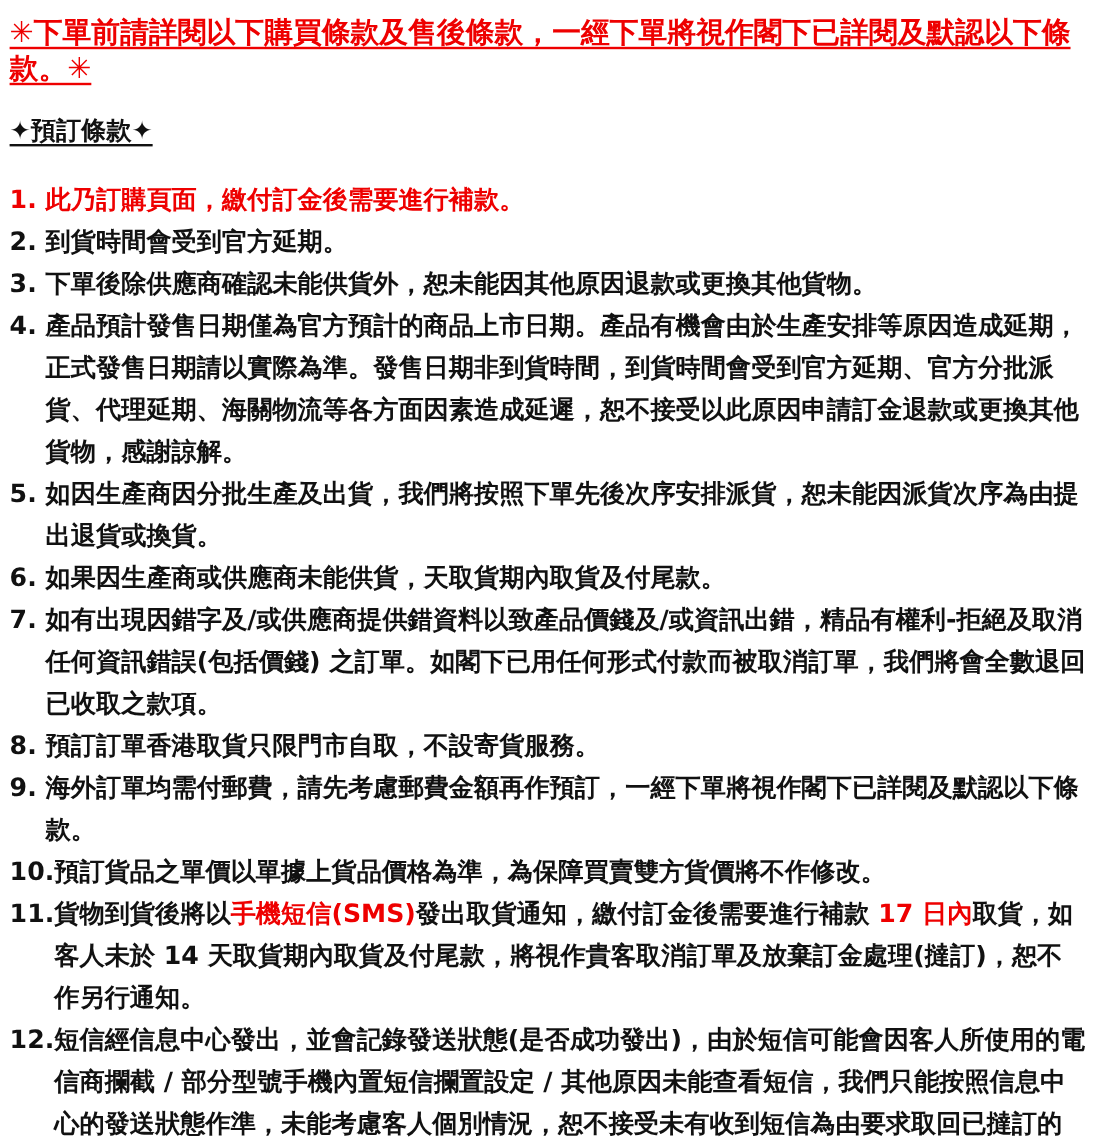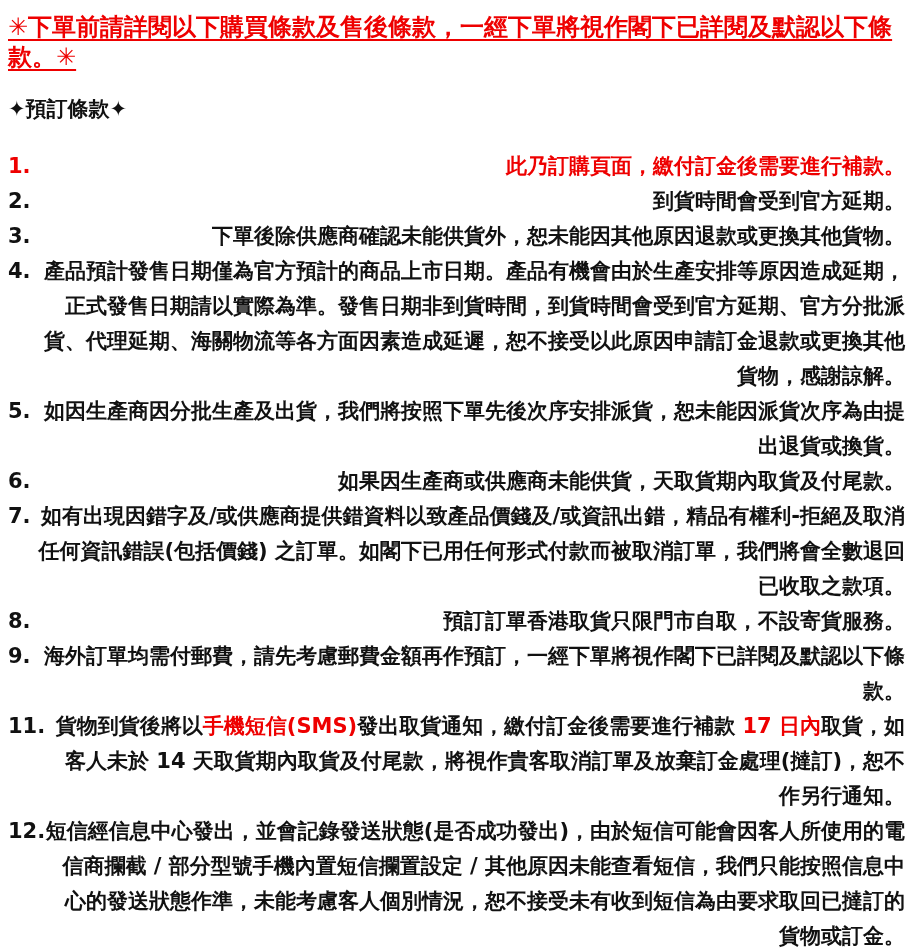--- a/index.html
+++ b/index.html
@@ -26,33 +26,34 @@
     color: var(--warning-red);
     text-decoration: underline;
     text-underline-offset: 4px;
     text-decoration-thickness: 2px;
     margin: 2px 0 24px 0;
   }
   .section-title {
     font-size: 21px;
     line-height: 27px;
     color: var(--text-black);
+    text-decoration: underline;
     text-underline-offset: 4px;
     text-decoration-thickness: 2px;
     margin: 0 0 26px 0;
   }
   .terms { list-style: none; }
   .term {
     display: flex;
     align-items: flex-start;
     font-size: 21px;
     line-height: 35px;
   }
   .term-num { flex: 0 0 30px; }
-  .term-body { flex: 1 1 auto; text-align: right; }
+  .term-body { flex: 1 1 auto; }
   .red-term { color: var(--warning-red); }
   .seg-red-underline {
     color: var(--warning-red);
     text-underline-offset: 3px;
   }
 </style>
 </head>
 <body>
 
 <div class="page">
@@ -101,20 +102,24 @@
     <li class="term">
       <span class="term-num">8.</span>
       <span class="term-body">預訂訂單香港取貨只限門市自取，不設寄貨服務。</span>
     </li>
 
     <li class="term">
       <span class="term-num">9.</span>
       <span class="term-body">海外訂單均需付郵費，請先考慮郵費金額再作預訂，一經下單將視作閣下已詳閱及默認以下條款。</span>
     </li>
 
+    <li class="term">
+      <span class="term-num">10.</span>
+      <span class="term-body">預訂貨品之單價以單據上貨品價格為準，為保障買賣雙方貨價將不作修改。</span>
+    </li>
 
     <li class="term">
       <span class="term-num">11.</span>
       <span class="term-body"><span>貨物到貨後將以</span><span class="seg-red-underline">手機短信(SMS)</span><span>發出取貨通知，繳付訂金後需要進行補款 </span><span class="seg-red-underline">17 日內</span><span>取貨，如客人未於 14 天取貨期內取貨及付尾款，將視作貴客取消訂單及放棄訂金處理(撻訂)，恕不作另行通知。</span></span>
     </li>
 
     <li class="term">
       <span class="term-num">12.</span>
       <span class="term-body">短信經信息中心發出，並會記錄發送狀態(是否成功發出)，由於短信可能會因客人所使用的電信商攔截 / 部分型號手機內置短信攔置設定 / 其他原因未能查看短信，我們只能按照信息中心的發送狀態作準，未能考慮客人個別情況，恕不接受未有收到短信為由要求取回已撻訂的貨物或訂金。</span>
     </li>

